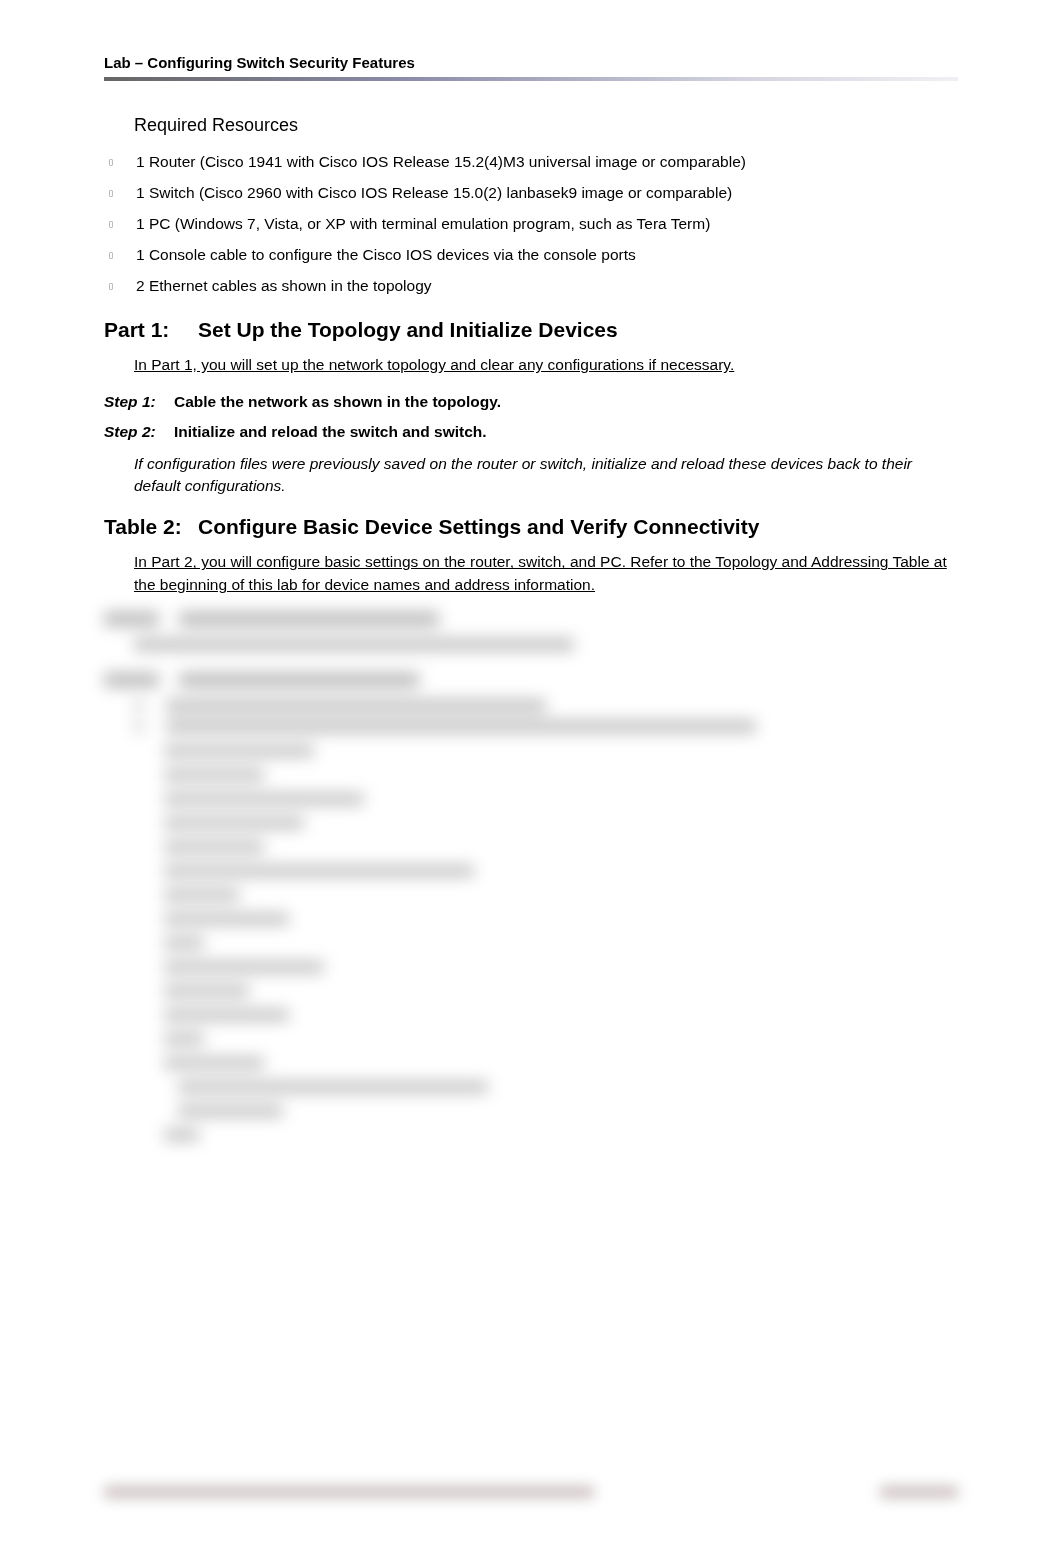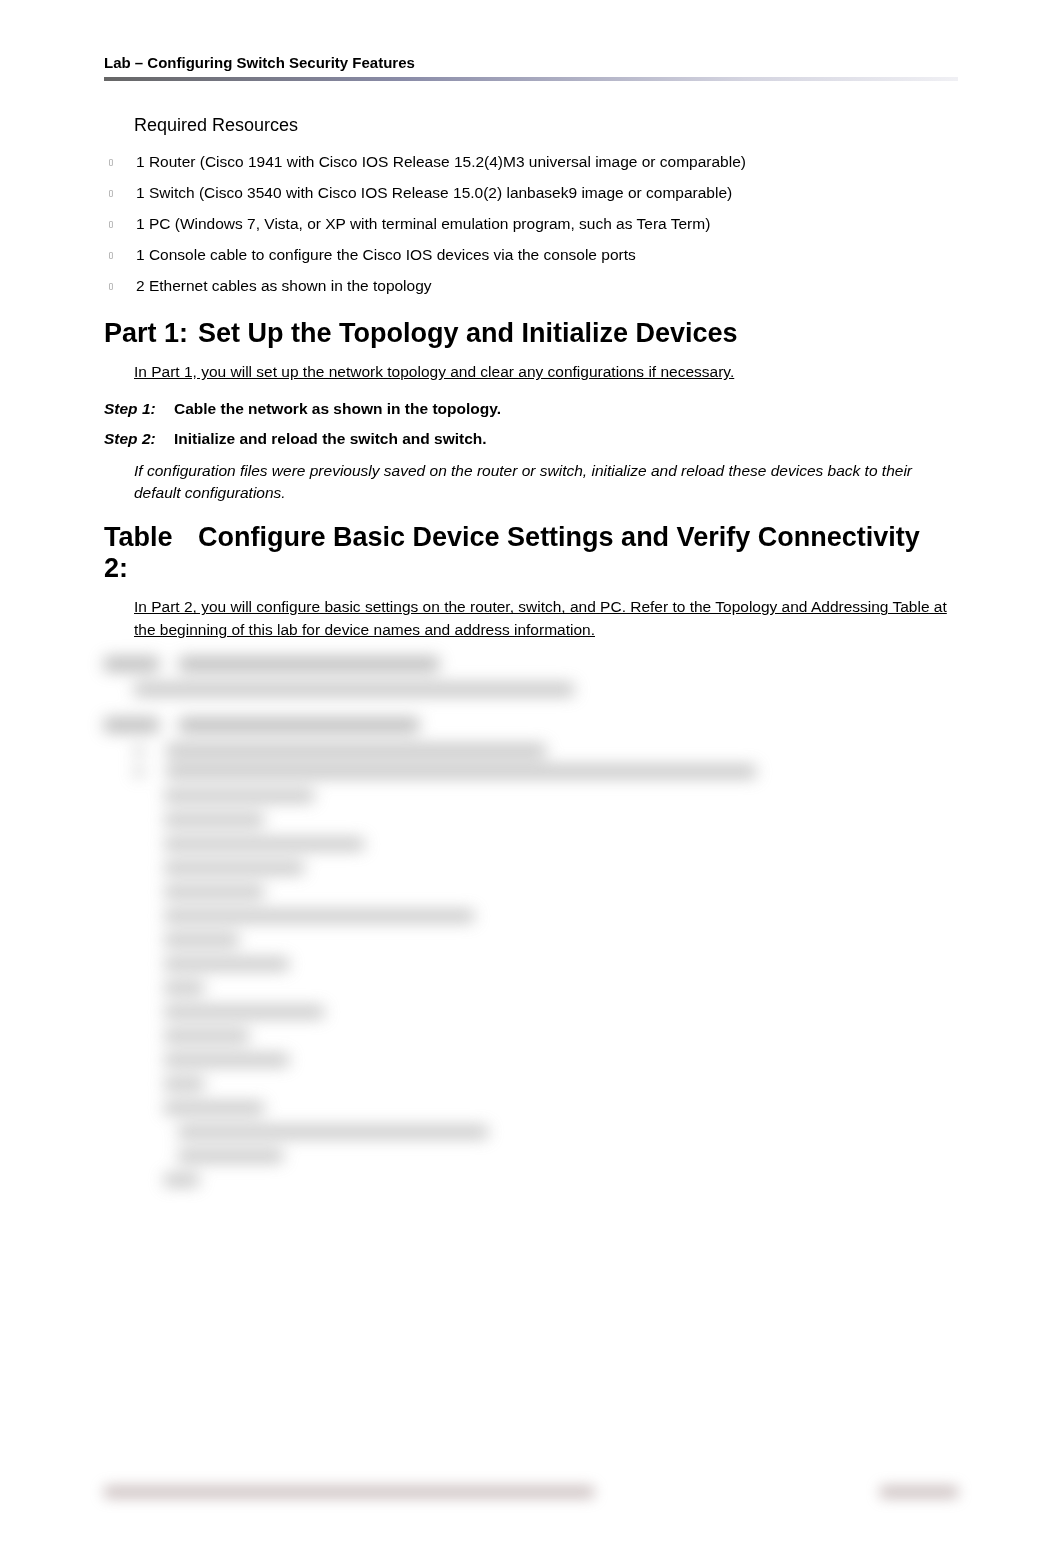--- a/index.html
+++ b/index.html
@@ -48,21 +48,21 @@
     }
     .bullet-list li .bullet-marker {
       position: absolute;
       left: 0;
       top: 4px;
       font-size: 10px;
       color: #888;
       font-family: monospace;
     }
     .part-heading {
-      font-size: 27px;
+      font-size: 21px;
       font-weight: bold;
       margin-bottom: 12px;
       margin-top: 6px;
       display: flex;
     }
     .part-label {
       width: 94px;
       flex-shrink: 0;
     }
     .part-text {
@@ -193,21 +193,21 @@
 
   <div class="section-heading">Required Resources</div>
 
   <ul class="bullet-list">
     <li>
       <span class="bullet-marker">▯</span>
       <span>1 Router (Cisco 1941 with Cisco IOS Release 15.2(4)M3 universal image or comparable)</span>
     </li>
     <li>
       <span class="bullet-marker">▯</span>
-      <span>1 Switch (Cisco 3540 with Cisco IOS Release 15.0(2) lanbasek9 image or comparable)</span>
+      <span>1 Switch (Cisco 2960 with Cisco IOS Release 15.0(2) lanbasek9 image or comparable)</span>
     </li>
     <li>
       <span class="bullet-marker">▯</span>
       <span>1 PC (Windows 7, Vista, or XP with terminal emulation program, such as Tera Term)</span>
     </li>
     <li>
       <span class="bullet-marker">▯</span>
       <span>1 Console cable to configure the Cisco IOS devices via the console ports</span>
     </li>
     <li>

